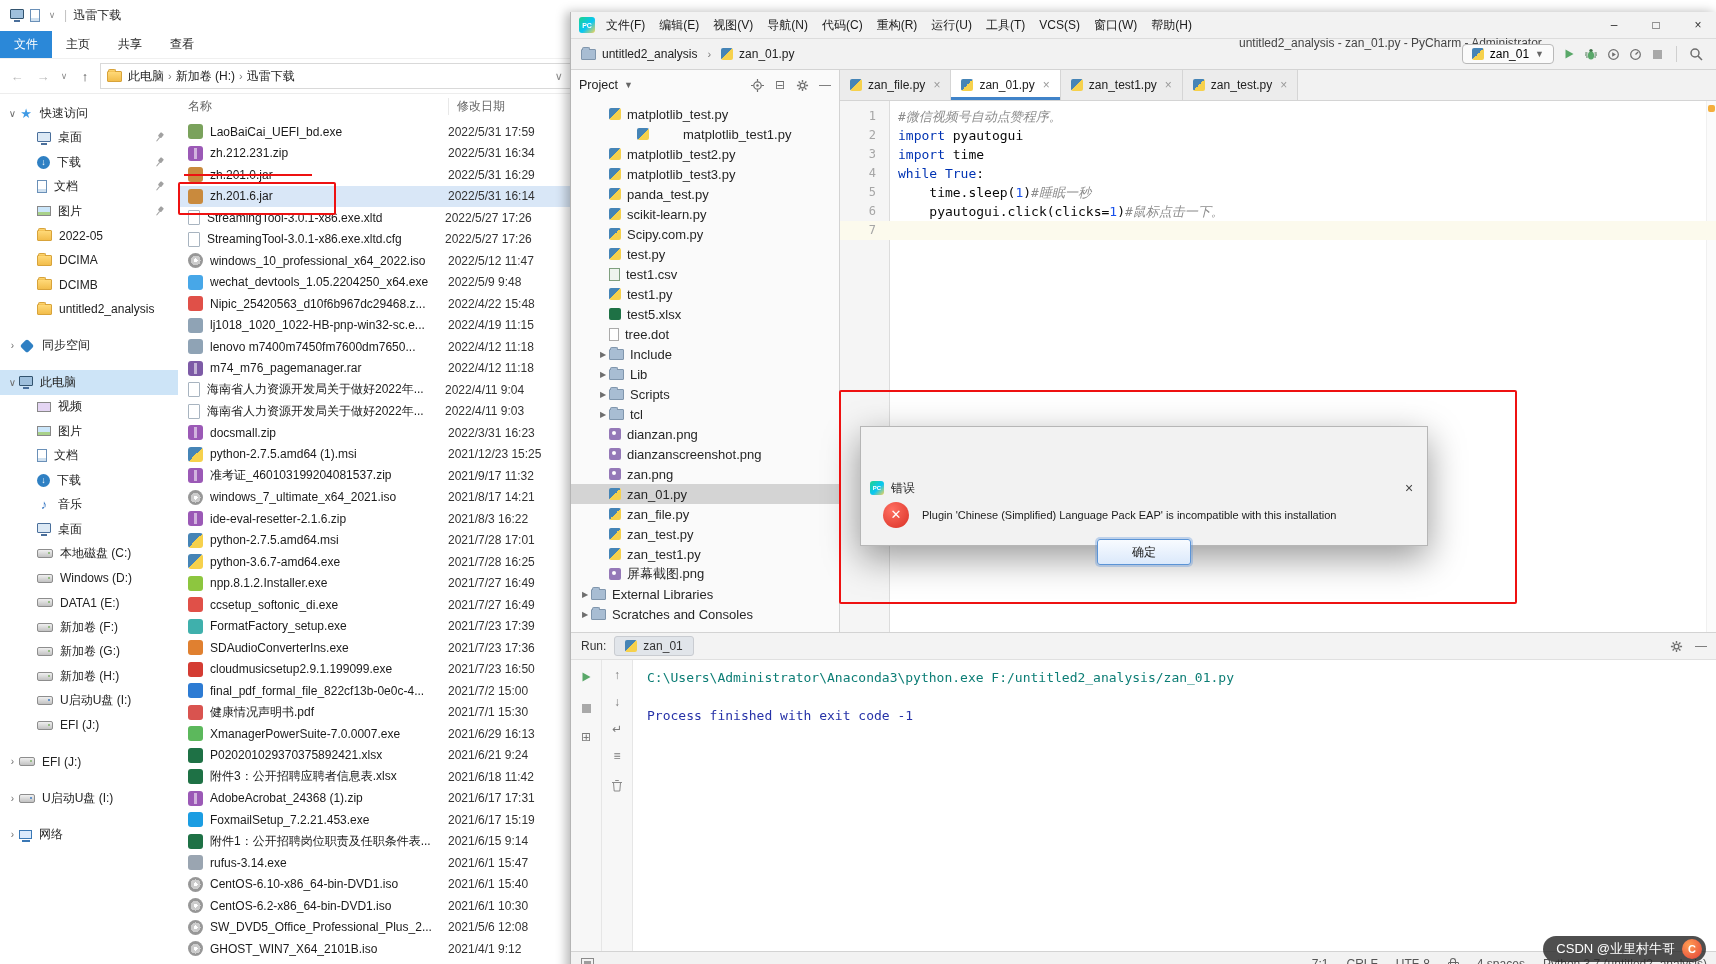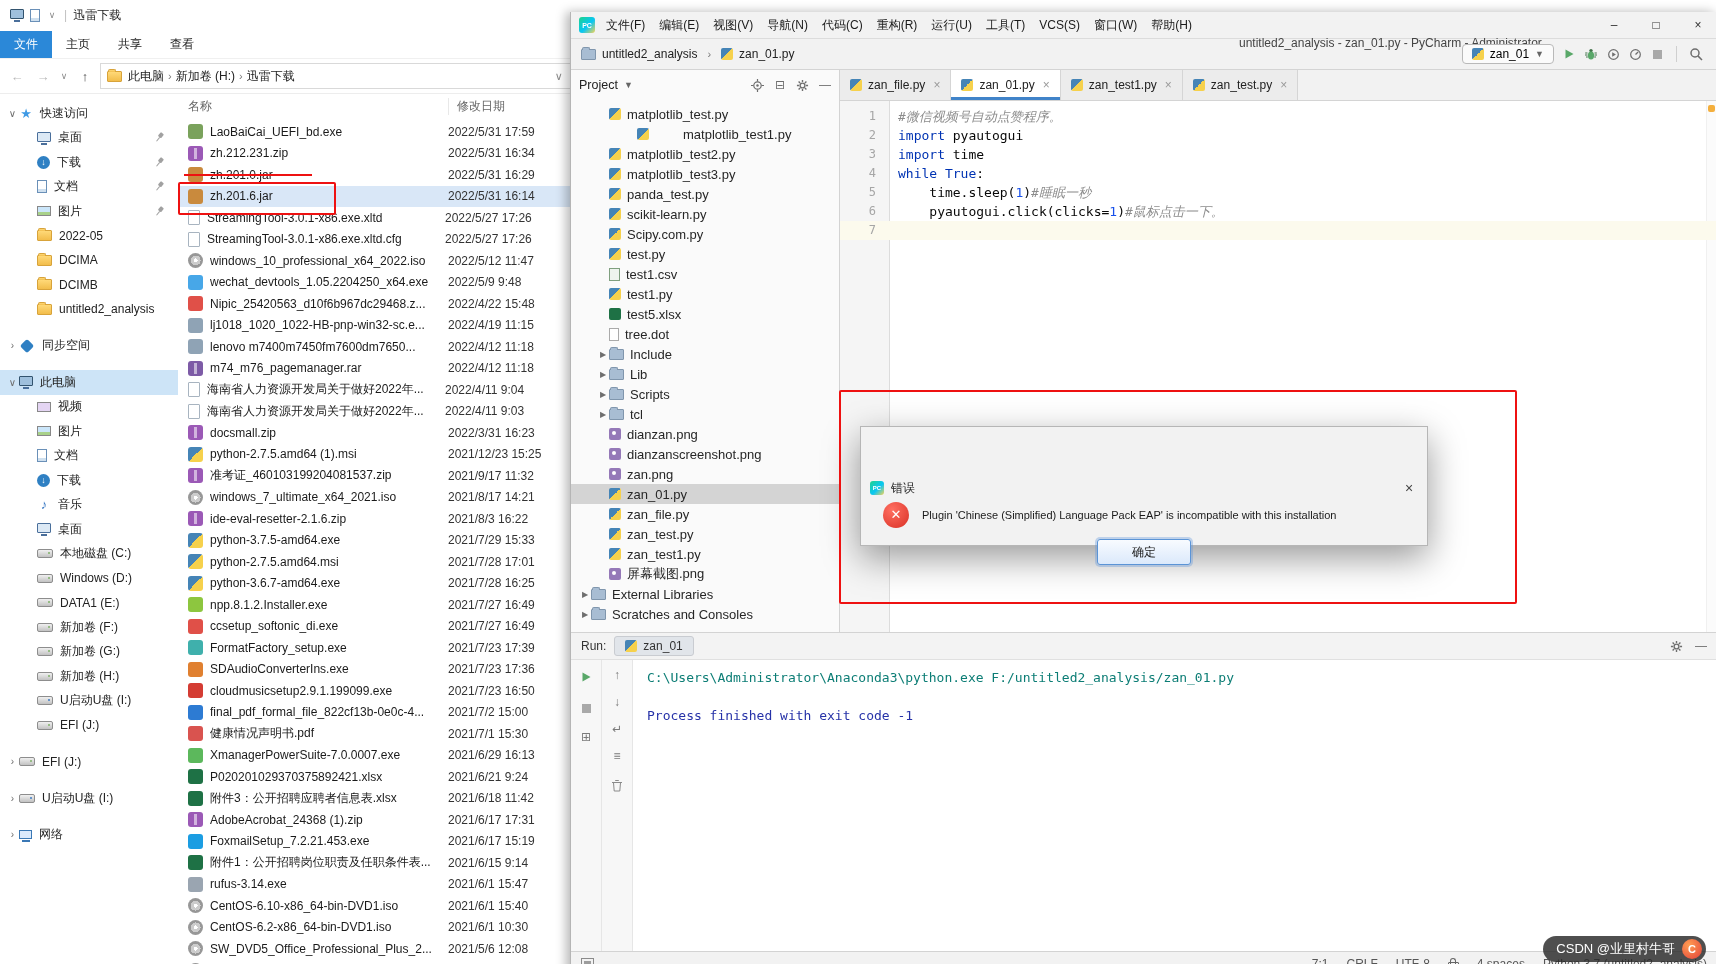--- a/index.html
+++ b/index.html
@@ -434,25 +434,20 @@
               <span class="f-name">windows_7_ultimate_x64_2021.iso</span>
               <span class="f-date">2021/8/17 14:21</span>
             </div>
             <div class="file-row">
               <span class="fi fi-zip" style="background: rgb(155, 89, 182);"></span>
               <span class="f-name">ide-eval-resetter-2.1.6.zip</span>
               <span class="f-date">2021/8/3 16:22</span>
             </div>
             <div class="file-row">
               <span class="fi fi-py"></span>
-              <span class="f-name">python-3.7.5-amd64.exe</span>
-              <span class="f-date">2021/7/29 15:33</span>
-            </div>
-            <div class="file-row">
-              <span class="fi fi-py"></span>
               <span class="f-name">python-2.7.5.amd64.msi</span>
               <span class="f-date">2021/7/28 17:01</span>
             </div>
             <div class="file-row">
               <span class="fi fi-py"></span>
               <span class="f-name">python-3.6.7-amd64.exe</span>
               <span class="f-date">2021/7/28 16:25</span>
             </div>
             <div class="file-row">
               <span class="fi fi-app" style="background: rgb(141, 198, 63);"></span>

